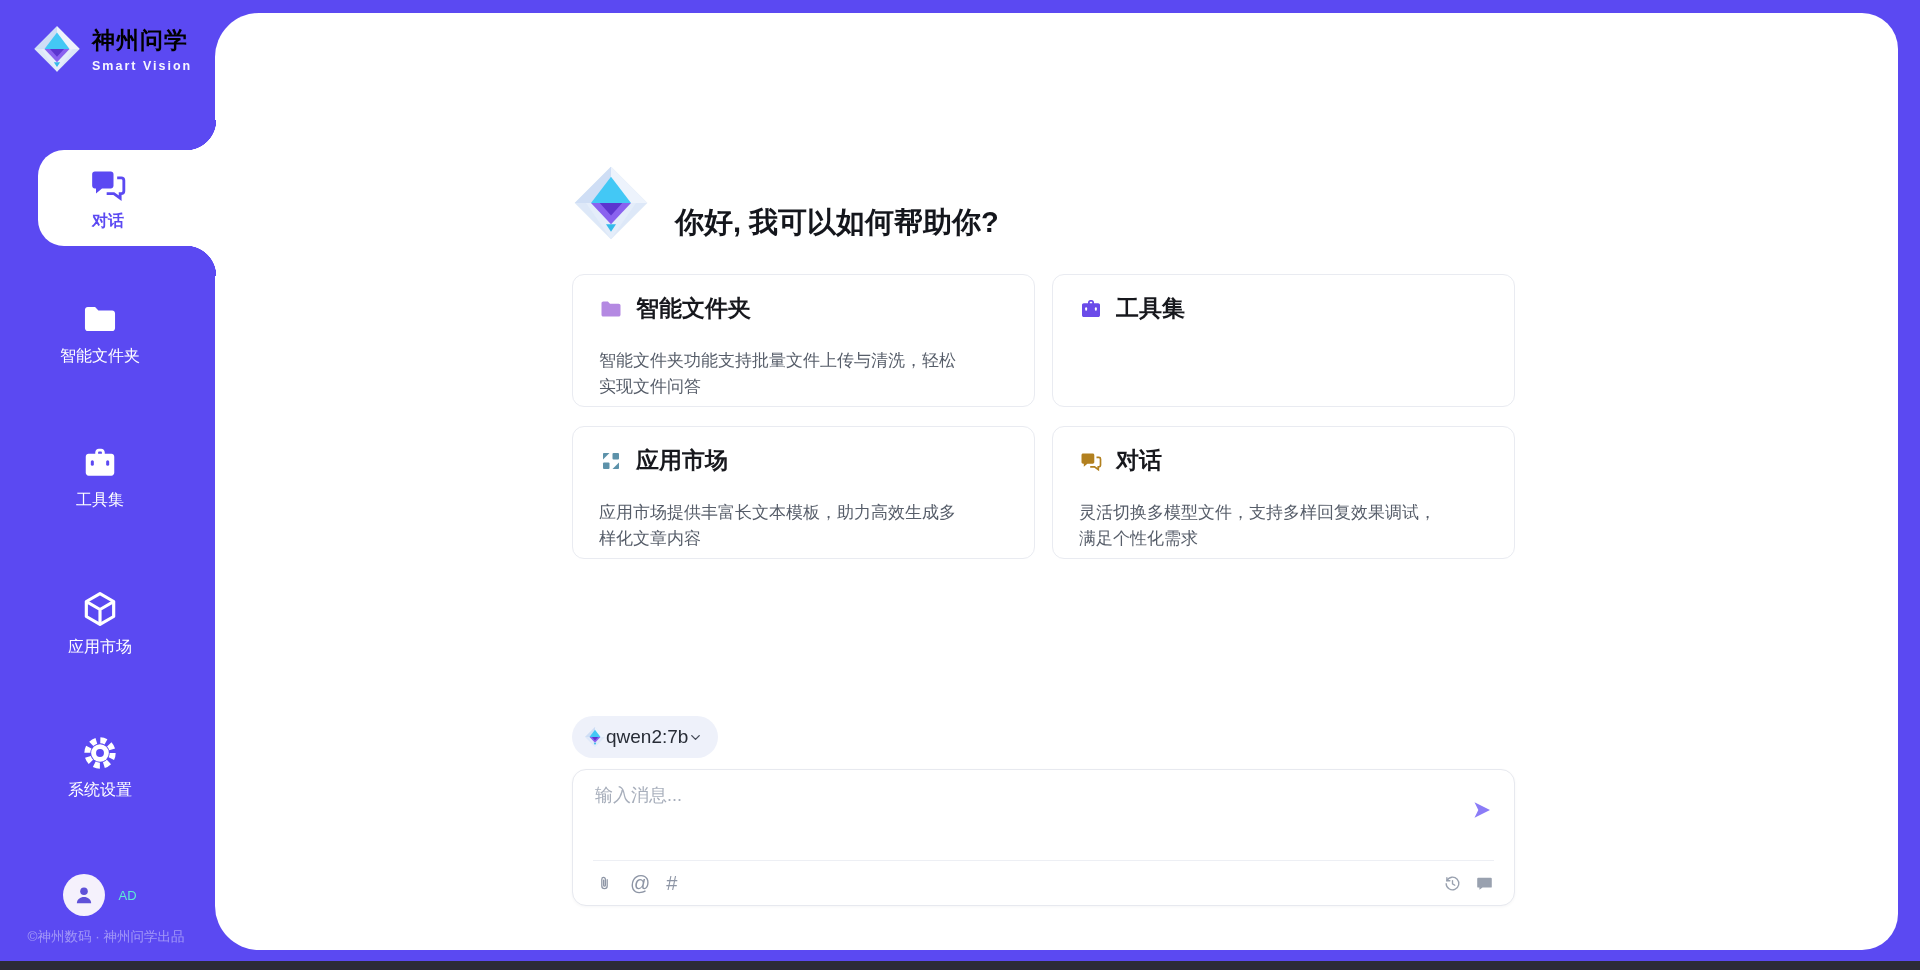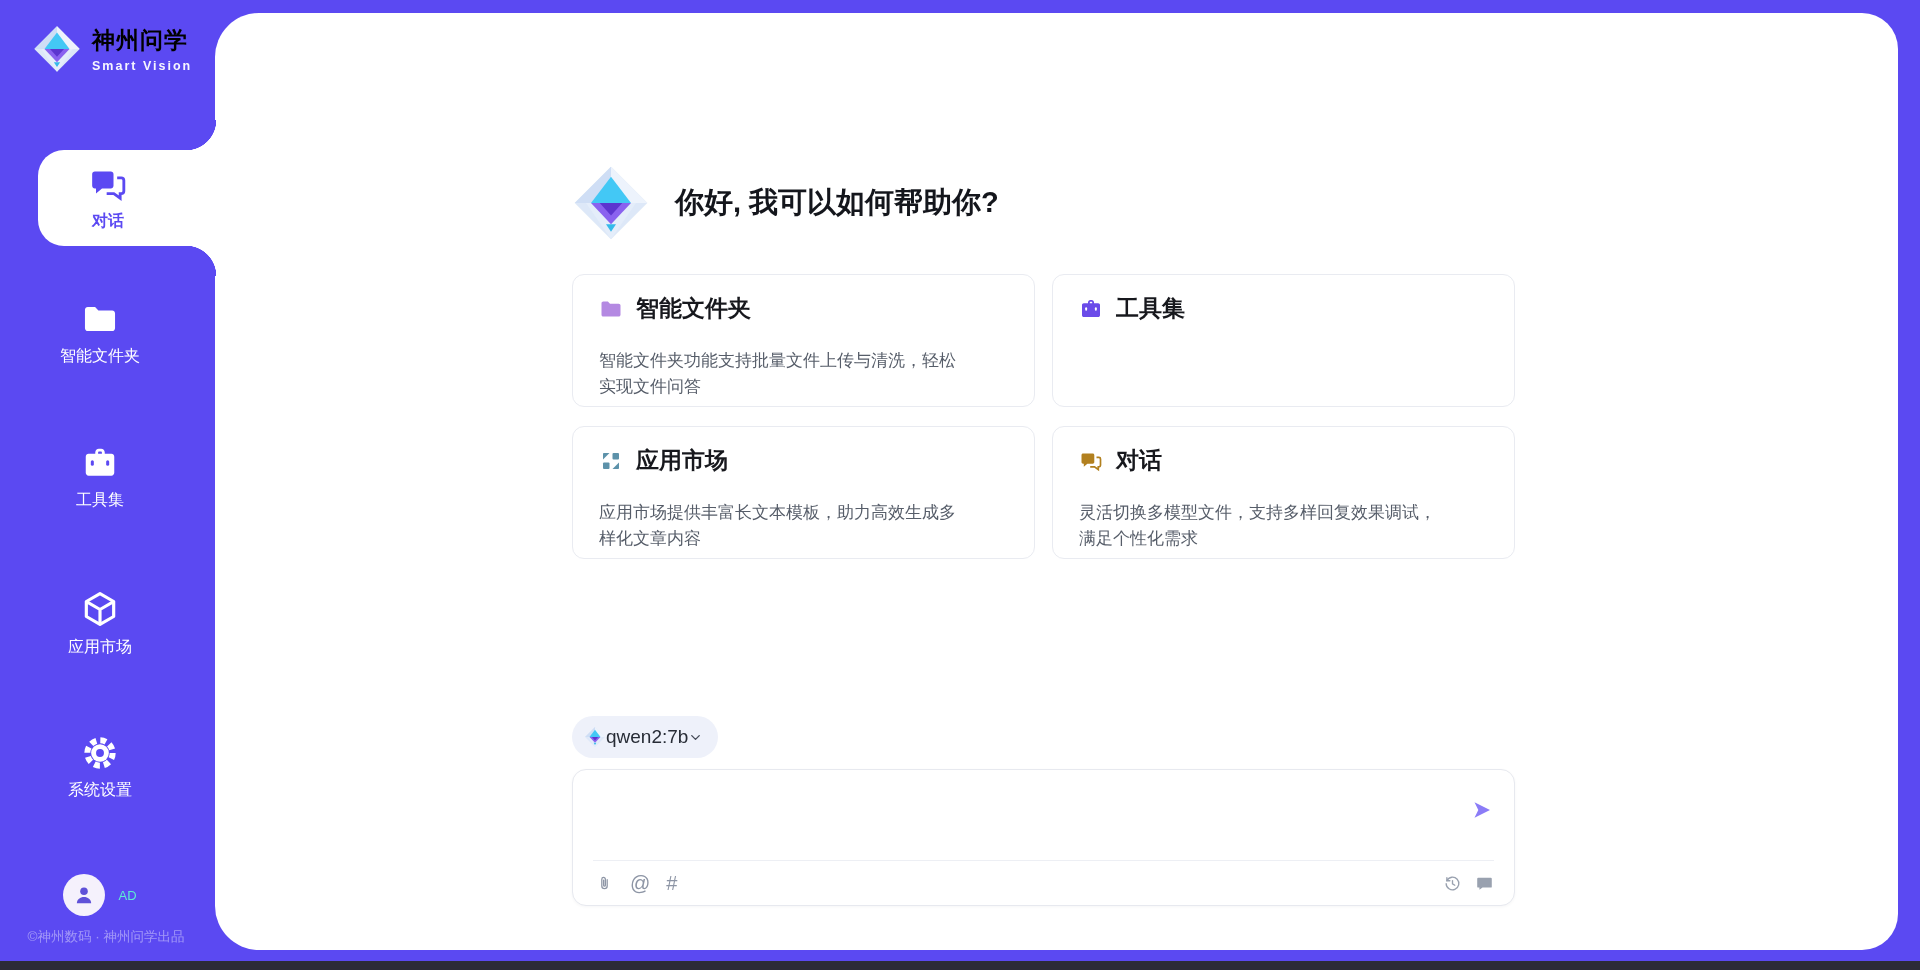--- a/index.html
+++ b/index.html
@@ -31,21 +31,21 @@
   .avatar { width:42px; height:42px; border-radius:50%; background:#f5f1fc; display:flex;
     align-items:center; justify-content:center; }
   .side-user .uname { color:#5eead4; font-size:13px; }
   .side-copy { position:absolute; left:0; top:928px; width:212px; text-align:center;
     color:rgba(255,255,255,.42); font-size:13.5px; }
 
   
   .panel { position:absolute; left:215px; top:13px; width:1683px; height:937px; background:#fff;
     border-radius:44px 36px 36px 44px; z-index:2; }
 
-  .greeting { position:absolute; left:356px; top:150px; display:flex; align-items:center; gap:24px; }
+  .greeting { position:absolute; left:356px; top:150px; display:flex; align-items:flex-end; gap:24px; }
   .greeting-text { font-size:29px; font-weight:bold; color:#14161c; }
 
   .cards { position:absolute; left:357px; top:261px; width:944px; display:grid;
     grid-template-columns:463px 463px; gap:19px 17px; }
   .card { height:133px; background:#fff; border:1px solid #e9ebf1; border-radius:12px;
     padding:18px 26px; cursor:pointer; overflow:hidden; }
   .card-head { display:flex; align-items:center; gap:13px; }
   .card-title { font-size:23px; font-weight:bold; color:#17181d; }
   .card-desc { margin-top:24px; font-size:17px; line-height:1.5; color:#565d69; max-width:368px; }
   .ic-folder { color:#b489e2; }
@@ -258,20 +258,21 @@
     <svg class="icon" width="22" height="22">
         <use href="#i-gem"></use>
       </svg>
     <span class="mlabel">qwen2:7b</span>
     <svg class="icon chev" width="15" height="15">
         <use href="#i-chev"></use>
       </svg>
   </div>
 
   <div class="composer">
+    <textarea placeholder="输入消息..." style=""></textarea>
     <svg class="icon send-btn">
         <use href="#i-send"></use>
       </svg>
     <div class="comp-divider"></div>
     <div class="comp-toolbar">
       <span class="tool-ic">
         <svg class="icon" width="19" height="19">
             <use href="#i-clip"></use>
           </svg>
       </span>

